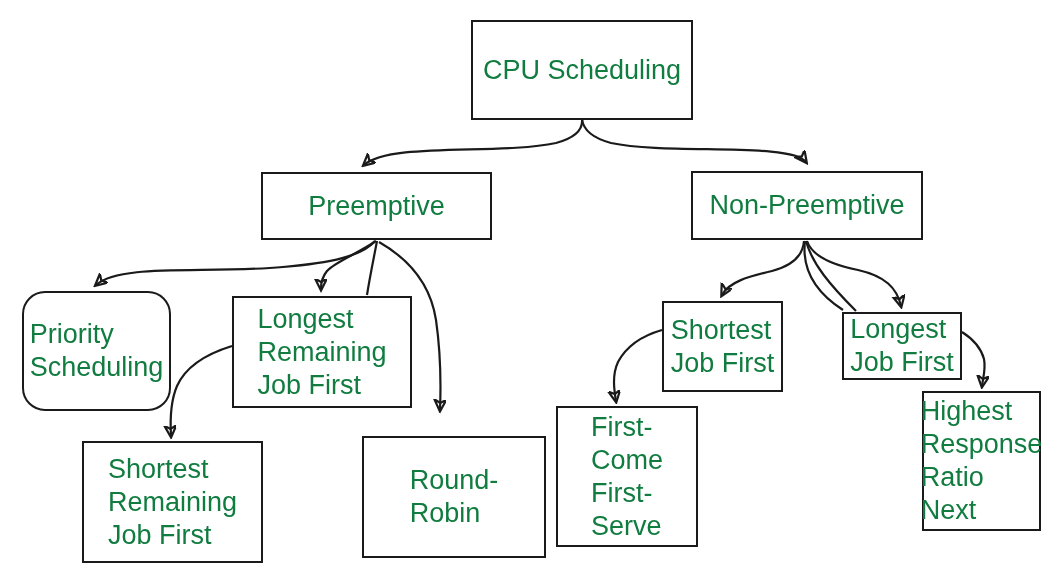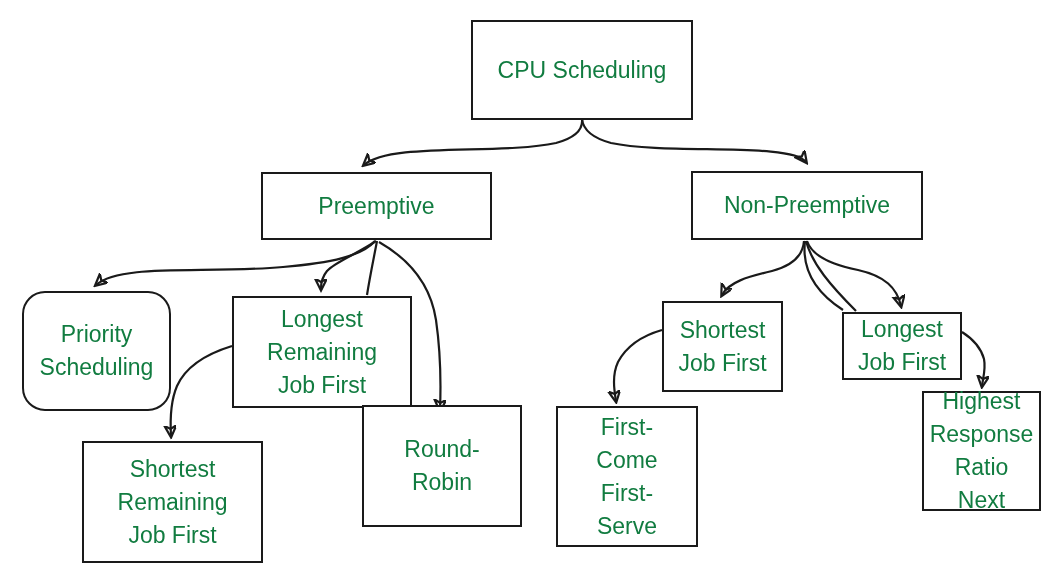--- a/index.html
+++ b/index.html
@@ -16,37 +16,37 @@
     font-family:"Liberation Sans", sans-serif;
   }
   .edges{position:absolute;left:0;top:0;width:1064px;height:582px;}
   .edges path{fill:none;stroke:var(--line);stroke-width:2.2px;}
   .node{
     position:absolute;
     box-sizing:border-box;
     border:2.5px solid var(--line);
     background:var(--bg);
     color:var(--green);
-    font-size:23px;
+    font-size:27px;
     line-height:33px;
     display:flex;align-items:center;justify-content:center;
-    text-align:center;
+    text-align:left;
     white-space:pre-line;
   }
   .n-cpu  {left:471px; top:20px;  width:222px; height:100px;}
   .n-pre  {left:261px; top:172px; width:231px; height:68px;}
   .n-np   {left:691px; top:171px; width:232px; height:69px;}
   .n-ps   {left:22px;  top:291px; width:149px; height:120px;border-radius:23px;}
   .n-lrjf {left:232px; top:296px; width:180px; height:112px;}
   .n-srjf {left:82px;  top:441px; width:181px; height:122px;}
-  .n-rr   {left:362px; top:405px; width:160px; height:122px;}
+  .n-rr   {left:362px; top:436px; width:184px; height:122px;}
   .n-sjf  {left:662px; top:301px; width:121px; height:91px;}
   .n-fcfs {left:556px; top:406px; width:142px; height:141px;}
   .n-ljf  {left:842px; top:312px; width:120px; height:68px;}
-  .n-hrrn {left:922px; top:391px; width:119px; height:120px;}
+  .n-hrrn {left:922px; top:391px; width:119px; height:140px;}
 </style>
 </head>
 <body>
 
 <div class="canvas">
 
   <svg class="edges" viewBox="0 0 1064 582" xmlns="http://www.w3.org/2000/svg">
     <defs>
       <marker id="arrowhead" markerUnits="userSpaceOnUse" markerWidth="14" markerHeight="14" refX="10.5" refY="6" orient="auto">
         <path d="M0,0 L12,6 L0,12 L3.5,6 Z" fill="#1a1a1a" stroke="none"></path>

